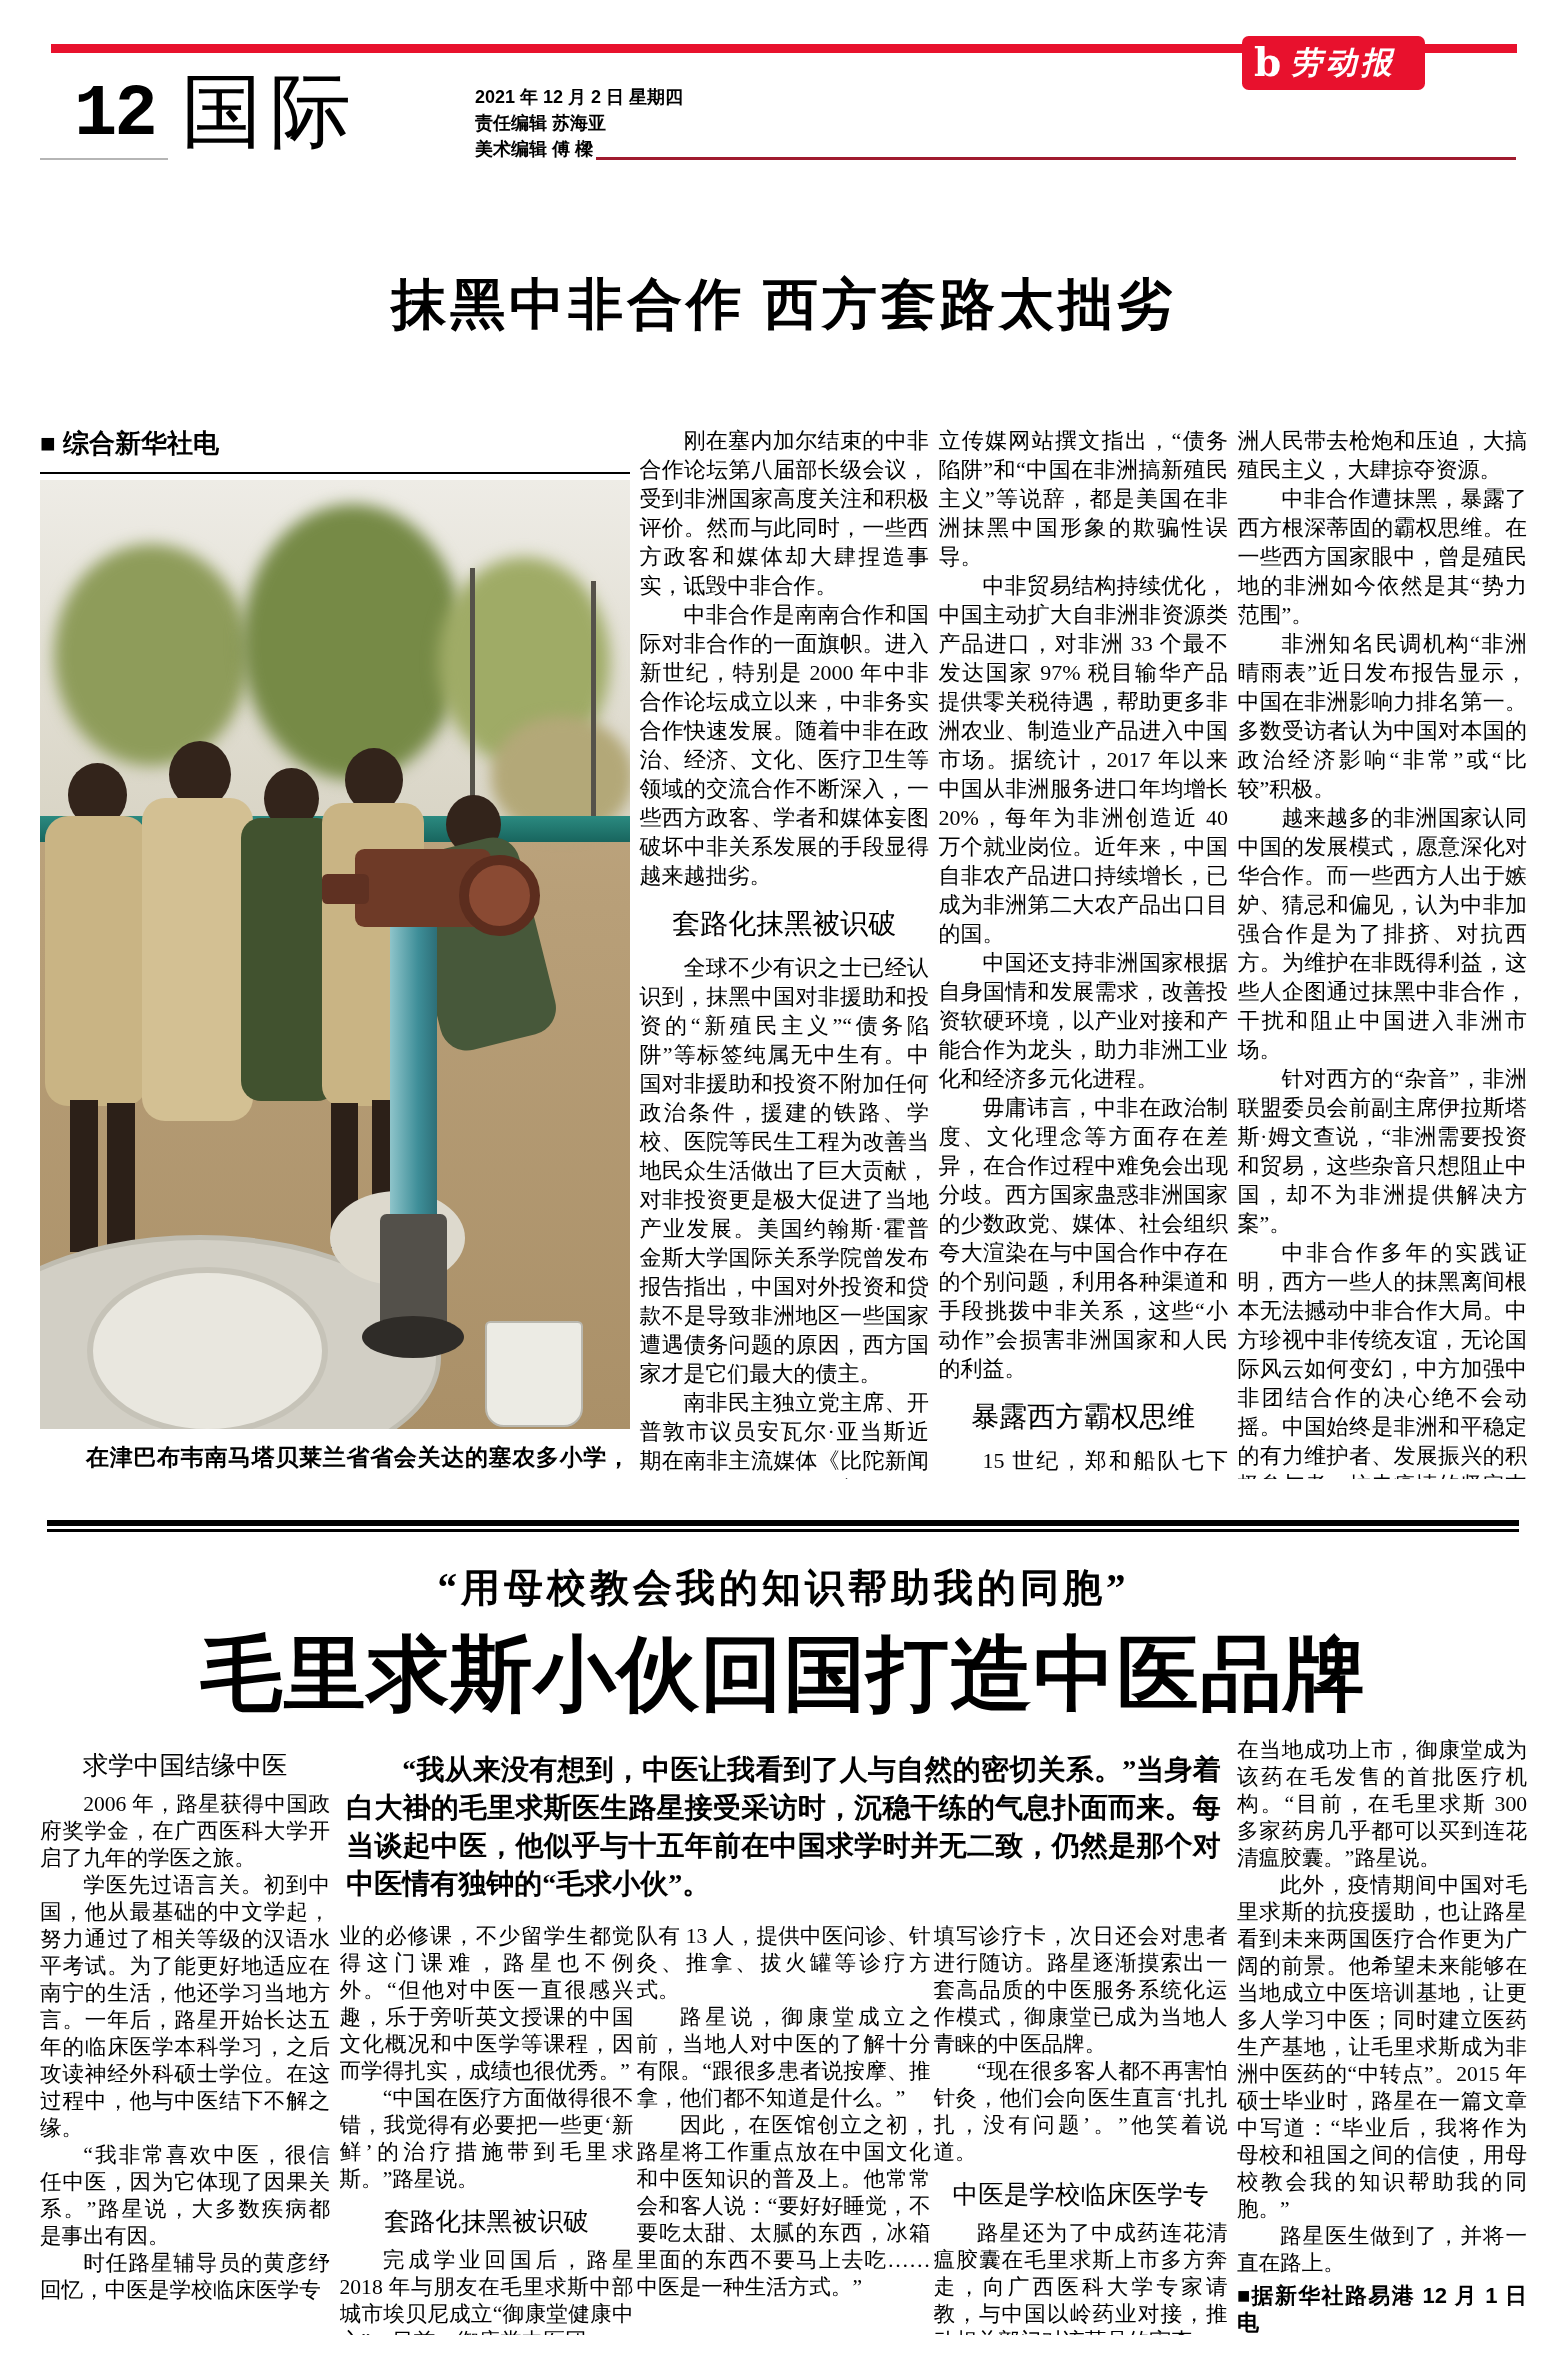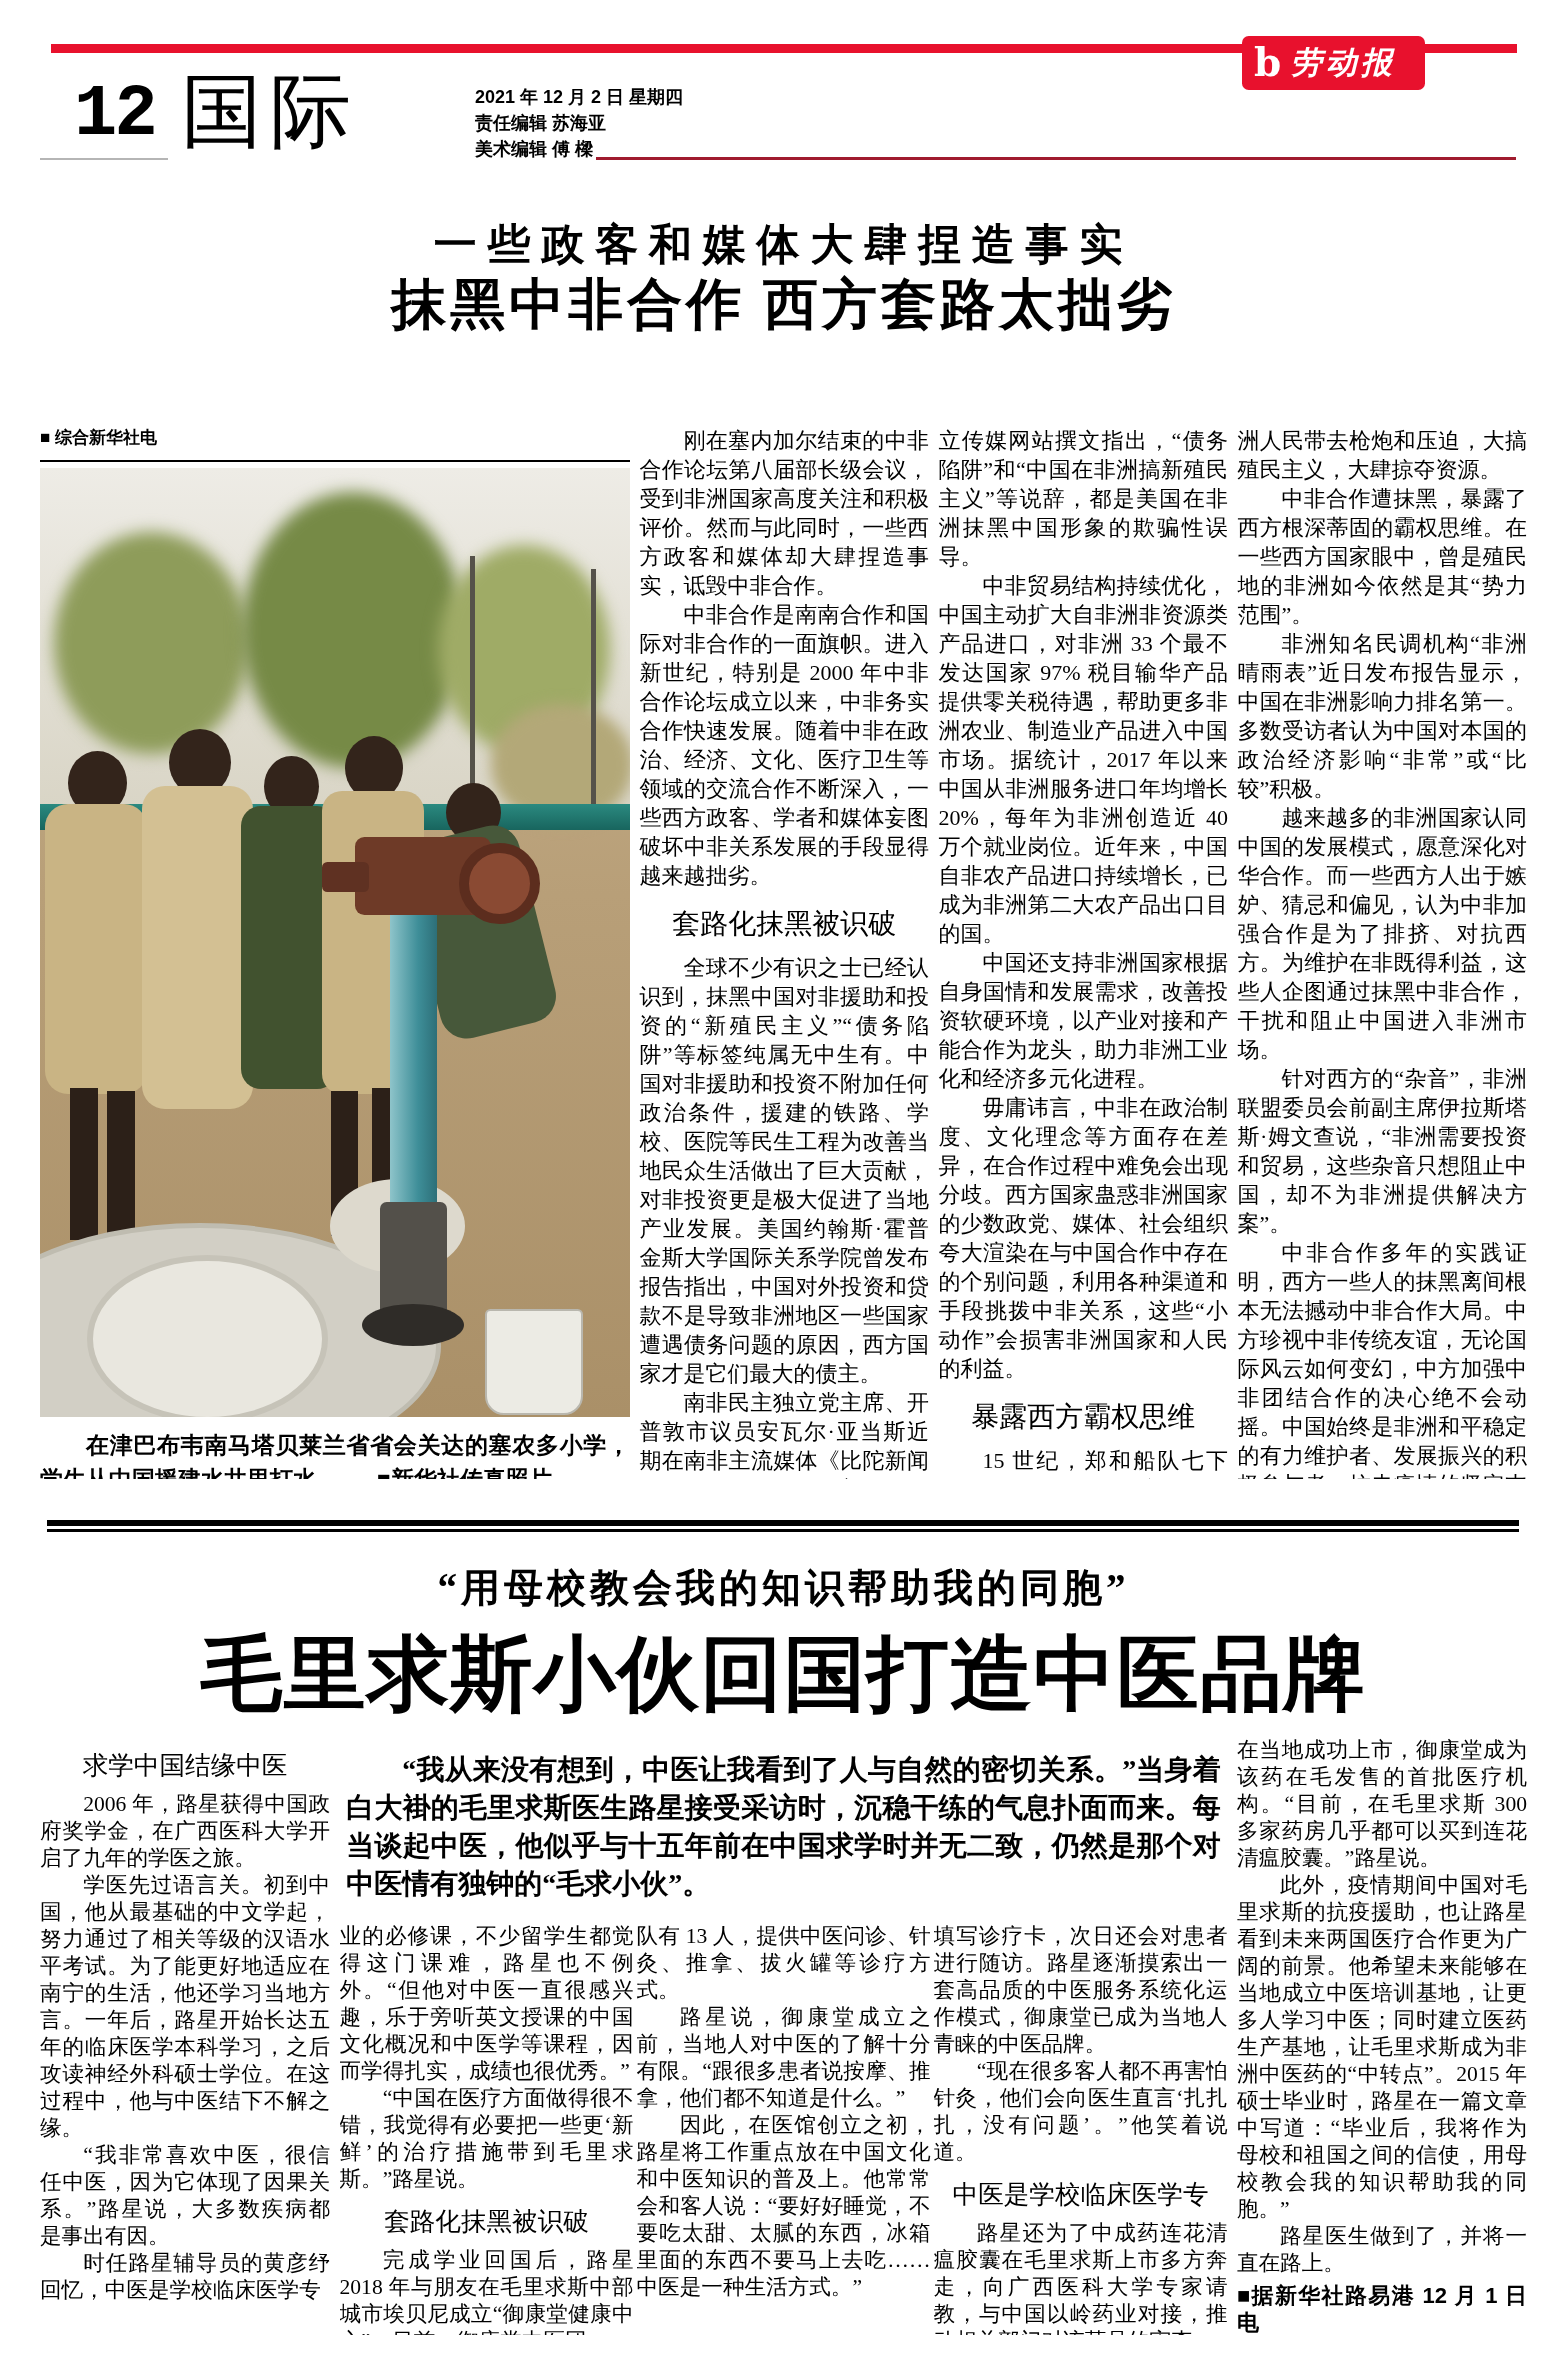--- a/index.html
+++ b/index.html
@@ -24,21 +24,21 @@
 
   
   .a1-kicker{position:absolute;left:0;top:216px;width:100%;text-align:center;
              font-size:43px;font-weight:600;letter-spacing:10.8px;}
   .a1-headline{position:absolute;left:0;top:268px;width:100%;margin:0;text-align:center;
                font-size:55px;font-weight:700;letter-spacing:4px;}
 
   
   .a1-body{position:absolute;left:40px;top:426px;width:1487px;height:1053px;display:flex;gap:9.4px;overflow:hidden;}
   .photo-col{flex:0 0 590px;}
-  .source-tag{font-family:"Liberation Sans","DejaVu Sans",sans-serif;font-weight:700;font-size:17px;
+  .source-tag{font-family:"Liberation Sans","DejaVu Sans",sans-serif;font-weight:700;font-size:26px;
               padding-bottom:10.8px;border-bottom:2.7px solid #000;}
   .photo{position:relative;width:590px;height:949px;margin-top:6.7px;overflow:hidden;
          background:linear-gradient(180deg,#c7b28c 0%,#b89f78 45%,#aa9068 100%);}
   .photo div{position:absolute;}
   .ph-sky{left:0;top:0;width:100%;height:340px;background:linear-gradient(180deg,#eeece6,#d9d5c6);}
   .ph-tree1{left:13.5px;top:64px;width:195px;height:222px;background:#8e9c5a;border-radius:50%;filter:blur(8px);}
   .ph-tree2{left:202px;top:23.6px;width:222px;height:276px;background:#768a46;border-radius:50%;filter:blur(8px);}
   .ph-tree3{left:398px;top:77px;width:172px;height:209px;background:#9fab66;border-radius:50%;filter:blur(8px);}
   .ph-brush{left:451px;top:236px;width:142px;height:121px;background:#b3a878;border-radius:50%;filter:blur(6.7px);}
   .ph-post1{left:430px;top:88px;width:5.4px;height:256px;background:#55524a;}
@@ -116,21 +116,20 @@
   <div class="pageno">12</div>
   <div class="section">国际</div>
   <div class="dateblock">
     <div>2021 年 12 月 2 日 星期四</div>
     <div>责任编辑 苏海亚</div>
     <div>美术编辑 傅  樑</div>
   </div>
   <div class="gray-line"></div>
   <div class="red-line"></div>
 
-  <div class="a1-kicker">一些政客和媒体大肆捏造事实</div>
   <h1 class="a1-headline">抹黑中非合作 西方套路太拙劣</h1>
 
   <div class="a1-body">
     <div class="photo-col">
       <div class="source-tag">■ 综合新华社电</div>
       <div class="photo">
         <div class="ph-sky"></div>
         <div class="ph-tree1"></div>
         <div class="ph-tree2"></div>
         <div class="ph-tree3"></div>

